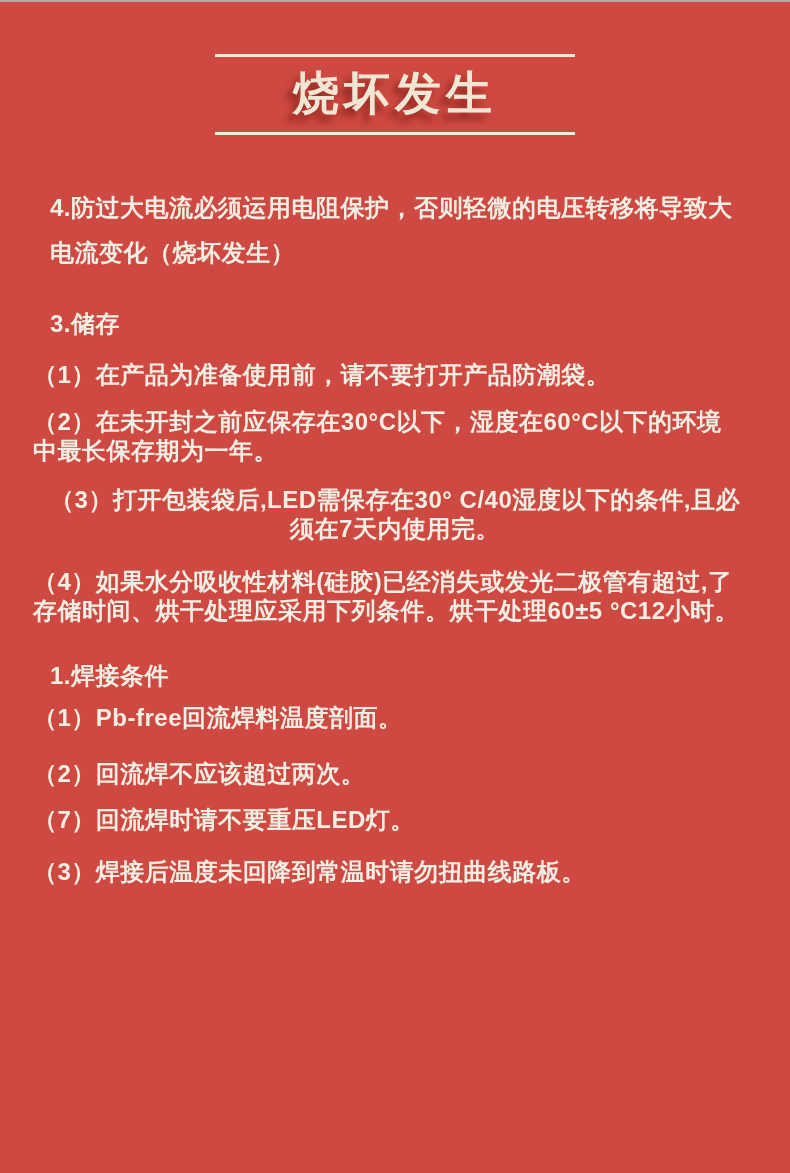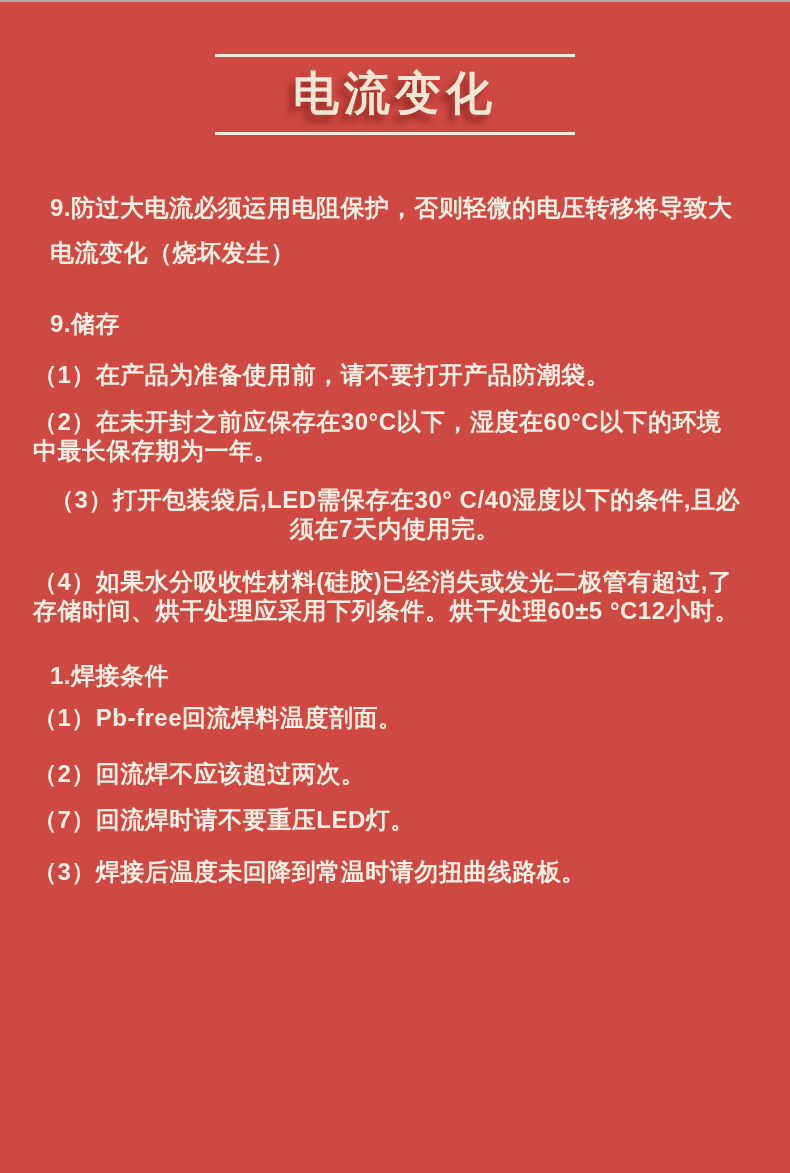--- a/index.html
+++ b/index.html
@@ -68,28 +68,28 @@
   .content .para:nth-child(11){margin-top:23px;}
   .content .para:nth-child(12){margin-top:40px;}
 </style>
 </head>
 <body>
 
 <div class="top-strip"></div>
 
 <div class="header">
   <div class="rule"></div>
-  <h1 class="title">电流变化</h1>
+  <h1 class="title">烧坏发生</h1>
   <div class="rule"></div>
 </div>
 
 <div class="content">
-    <div class="para indent wide">9.防过大电流必须运用电阻保护，否则轻微的电压转移将导致大
+    <div class="para indent wide">4.防过大电流必须运用电阻保护，否则轻微的电压转移将导致大
 电流变化（烧坏发生）</div>
-    <div class="para indent">9.储存</div>
+    <div class="para indent">3.储存</div>
     <div class="para">（1）在产品为准备使用前，请不要打开产品防潮袋。</div>
     <div class="para tight">（2）在未开封之前应保存在30°C以下，湿度在60°C以下的环境
 中最长保存期为一年。</div>
     <div class="para tight">（3）打开包装袋后,LED需保存在30° C/40湿度以下的条件,且必
 须在7天内使用完。</div>
     <div class="para tight">（4）如果水分吸收性材料(硅胶)已经消失或发光二极管有超过,了
 存储时间、烘干处理应采用下列条件。烘干处理60±5 °C12小时。</div>
     <div class="para indent">1.焊接条件</div>
     <div class="para">（1）Pb-free回流焊料温度剖面。</div>
     <div class="para">（2）回流焊不应该超过两次。</div>

